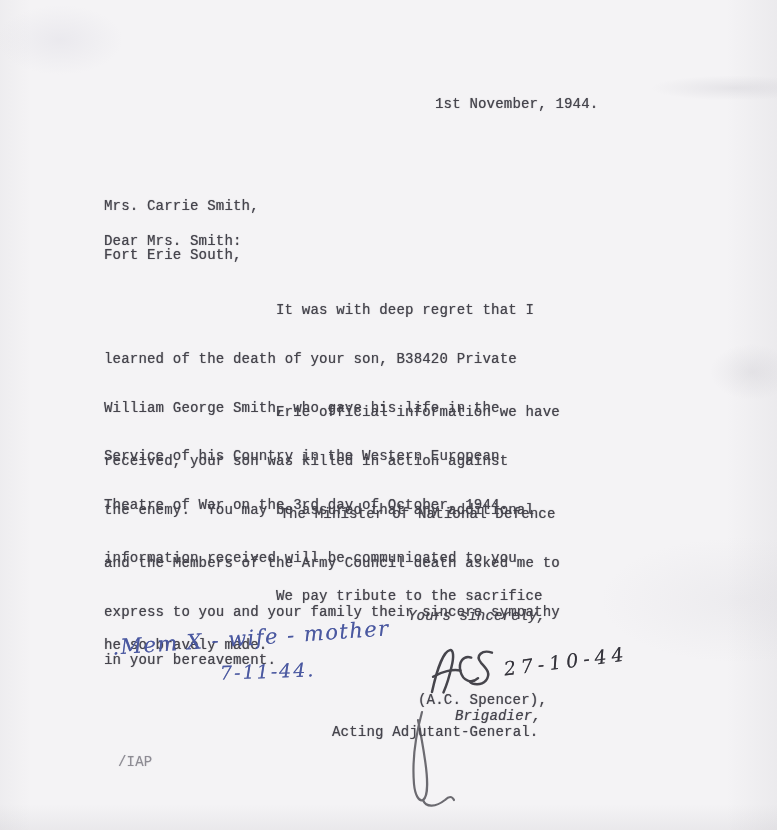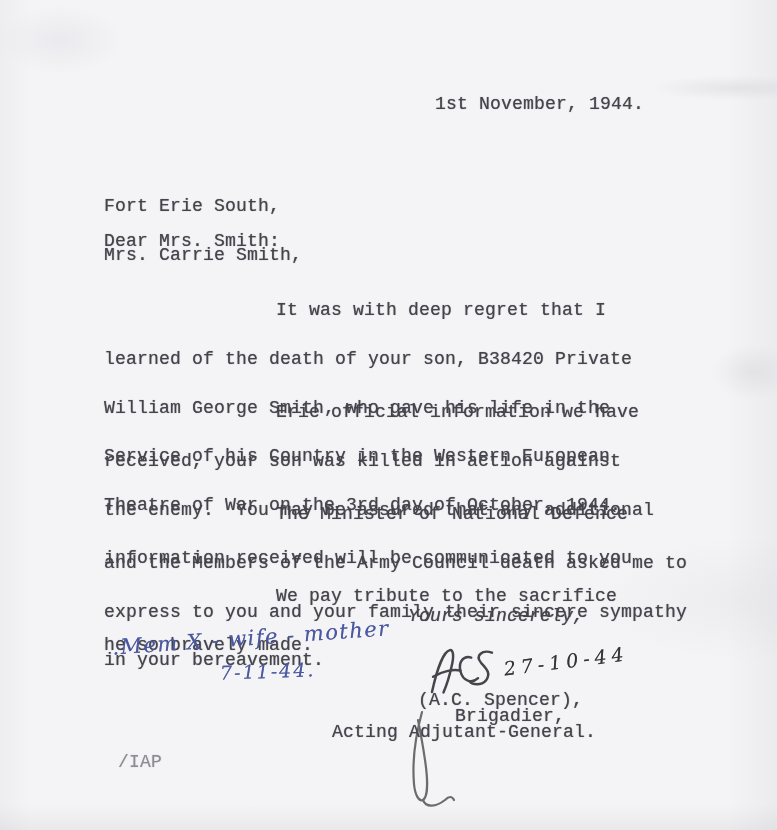--- a/index.html
+++ b/index.html
@@ -17,27 +17,27 @@
       radial-gradient(90px 50px at 60px 40px, rgba(190,188,205,.18), rgba(190,188,205,0) 70%),
       radial-gradient(200px 90px at 740px 600px, rgba(170,168,180,.10), rgba(170,168,180,0) 70%),
       linear-gradient(to right, rgba(120,118,130,.05), rgba(120,118,130,0) 30px),
       linear-gradient(to left, rgba(120,118,130,.07), rgba(120,118,130,0) 50px),
       linear-gradient(to top, rgba(110,108,120,.08), rgba(110,108,120,0) 26px),
       #f4f3f5;
   }
   .typed{
     position:absolute;
     color:#45444c;
-    font-size:18px;
+    font-size:14px;
     letter-spacing:0.2px;
     line-height:16.2px;
     white-space:pre;
     text-shadow:0 0 1px rgba(69,68,76,.55), 0.4px 0.4px 0.6px rgba(69,68,76,.25);
   }
-  .typed .ind{padding-left:172px;}
+  .typed .ind{padding-left:172px;text-align:center;}
   .faded{color:#8d8b93;text-shadow:0 0 1px rgba(141,139,147,.5);}
   .hand-blue{
     position:absolute;
     font-family:"DejaVu Serif", serif;
     font-style:italic;
     color:#4a58a0;
     text-shadow:0 0 0.5px rgba(74,88,160,.6);
     white-space:pre;
   }
   .note1{left:112px;top:626px;font-size:21px;letter-spacing:1.5px;transform:rotate(-4deg);}
@@ -56,22 +56,22 @@
   svg{display:block;}
 </style>
 </head>
 <body>
 
 <div class="paper">
 
   <div class="typed" style="left:435px;top:96px;">1st November, 1944.</div>
 
   <div class="typed" style="left:104px;top:166px;">
+    <div>Mrs. Carrie Smith,</div>
     <div>Fort Erie South,</div>
-    <div>Mrs. Carrie Smith,</div>
   </div>
 
   <div class="typed" style="left:104px;top:233px;">Dear Mrs. Smith:</div>
 
   <div class="typed" style="left:104px;top:270px;">
     <div class="ind">It was with deep regret that I</div>
     <div>learned of the death of your son, B38420 Private</div>
     <div>William George Smith, who gave his life in the</div>
     <div>Service of his Country in the Western European</div>
     <div>Theatre of War on the 3rd day of October, 1944.</div>
@@ -107,21 +107,21 @@
         <path d="M3,46 C10,20 18,4 24,3 C28,2.5 28,10 25,20 C22,31 18,41 15,47"></path>
         <path d="M5,30 C14,25 26,23 34,25"></path>
         <path d="M46,12 C38,9 32,16 34,26 C36,36 45,40 52,34"></path>
         <path d="M68,8 C58,4 50,10 56,18 C62,25 66,30 60,37 C55,42 46,41 43,37"></path>
       </g>
     </svg>
     <span class="sig-date">27-10-44</span>
   </div>
 
   <div class="typed" style="left:418px;top:692px;">(A.C. Spencer),</div>
-  <div class="typed" style="left:455px;top:708px;">Brigadier,</div>
+  <div class="typed" style="left:455px;top:708px;font-style:italic;">Brigadier,</div>
   <div class="typed" style="left:332px;top:724px;">Acting Adjutant-General.</div>
 
   <div class="typed faded" style="left:118px;top:754px;">/IAP</div>
 
   <svg style="position:absolute;left:388px;top:708px;" width="80" height="105" viewBox="0 0 80 105" aria-hidden="true">
     <g fill="none" stroke="#4a4950" stroke-width="2.2" stroke-linecap="round" opacity="0.8">
       <path d="M34,4 C28,26 24,52 26,76 C27,87 31,94 35,92 C40,89 40,72 37,52 C35,38 32,22 30,12"></path>
       <path d="M35,92 C38,100 48,99 57,92 C61,88 64,88 66,92"></path>
     </g>
   </svg>

